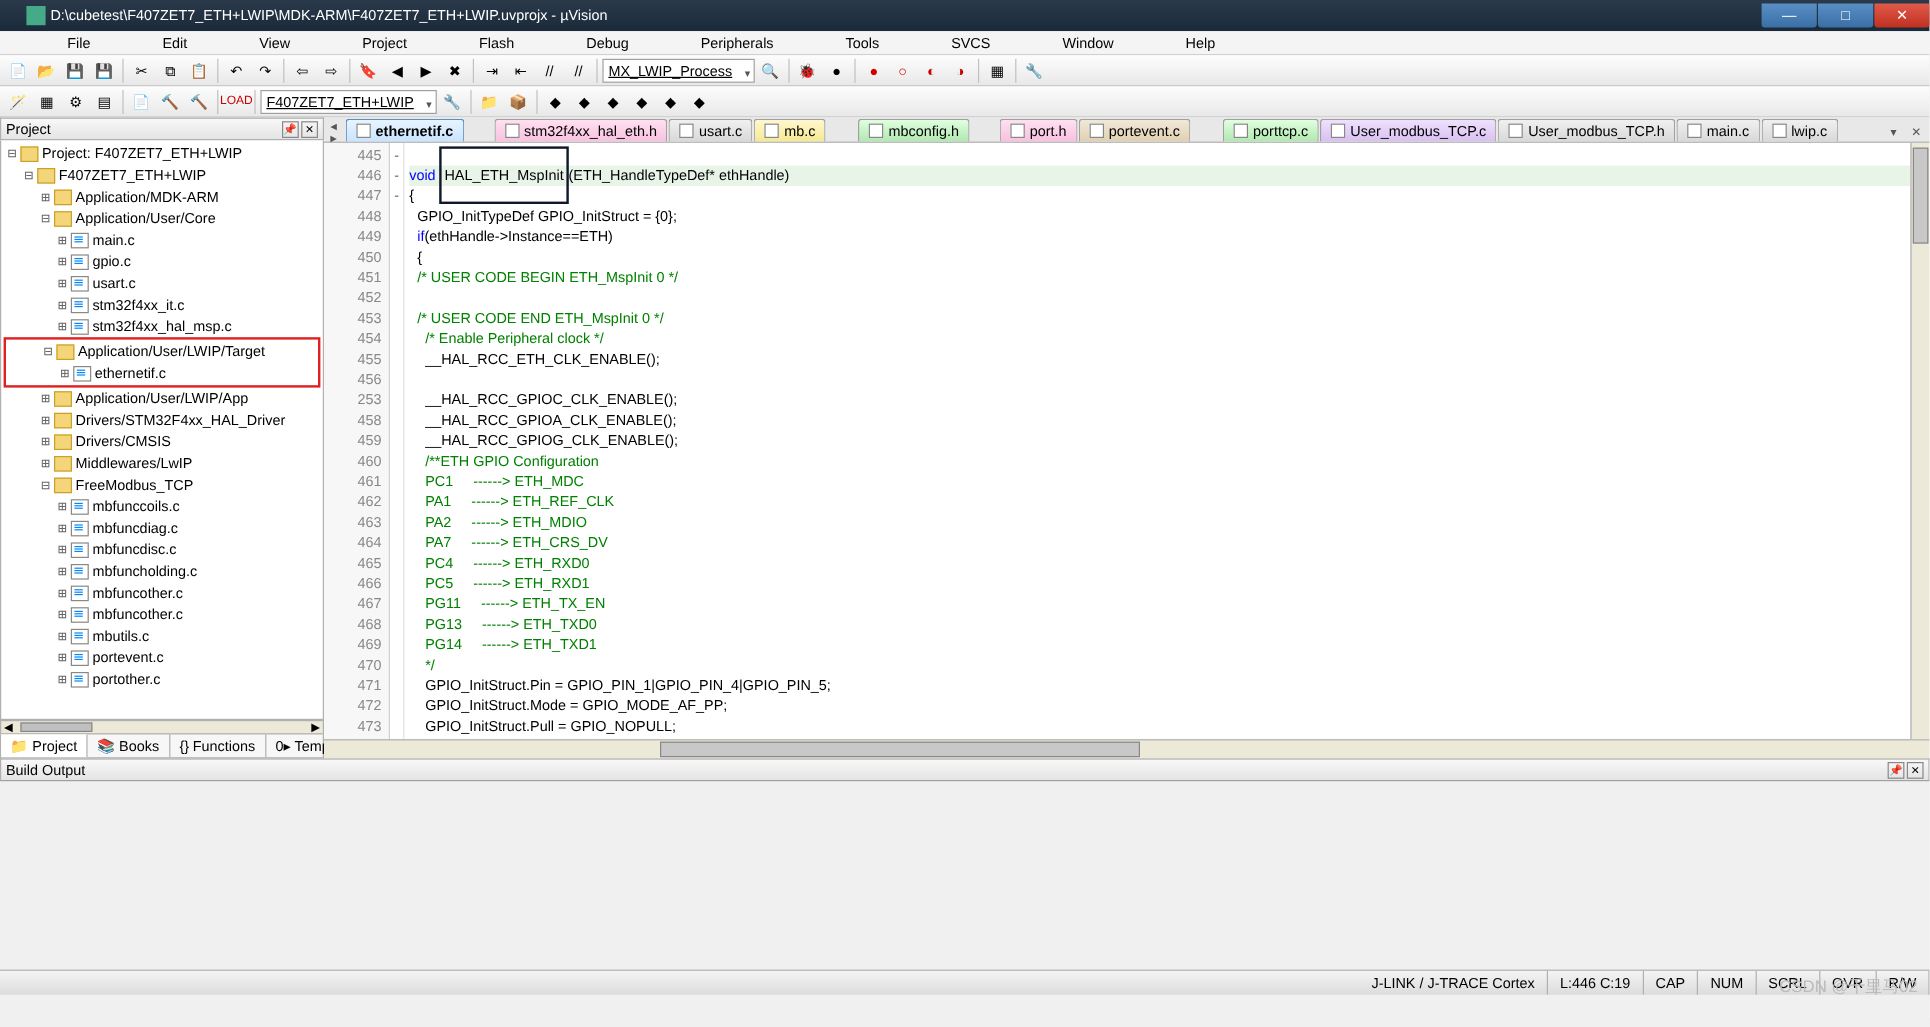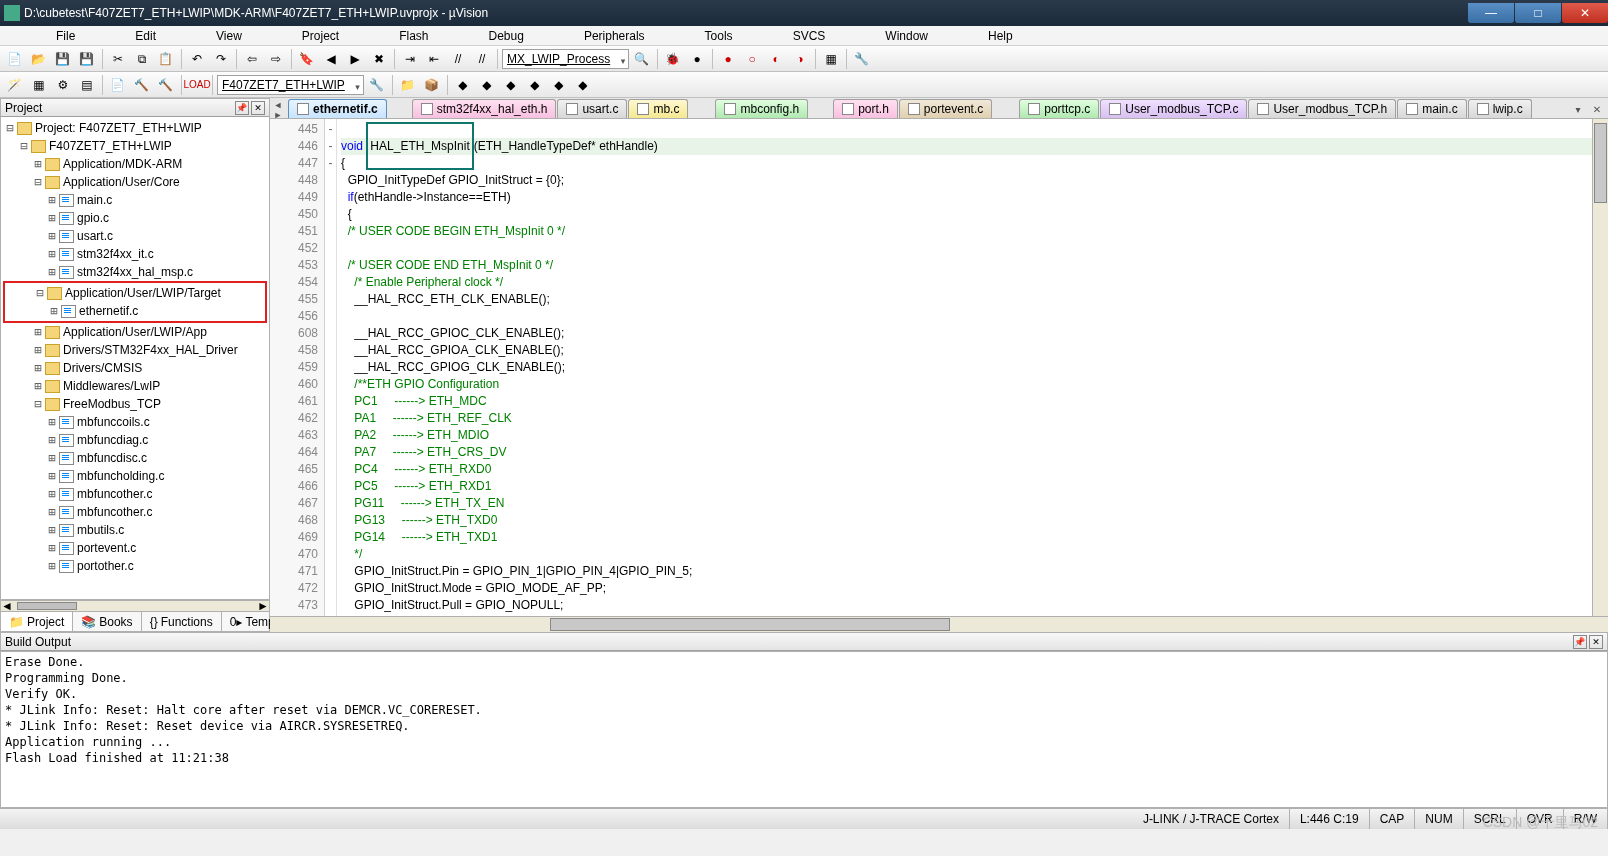--- a/index.html
+++ b/index.html
@@ -1,19 +1,19 @@
 <!DOCTYPE html>
 <html><head>
 <meta charset="utf-8">
 <style>
 * { margin: 0; padding: 0; box-sizing: border-box; font-family: "Segoe UI", Tahoma, sans-serif; font-size: 12px; }
 html, body { width: 1608px; height: 856px; overflow: hidden; background: #f0f0f0; }
 
 
-.title-bar { height: 26px; background: linear-gradient(#2a3a4a, #1a2a3a); color: #fff; display: flex; align-items: center; padding-left: 4px; }
+.title-bar { height: 26px; background: linear-gradient(#2a3a4a, #1a2a3a); color: #fff; display: flex; align-items: center; padding-left: 22px; }
 .title-bar .icon { width: 16px; height: 16px; background: #4a8; margin-right: 4px; }
 .title-bar .title { flex: 1; font-size: 12px; }
 .win-ctrl { display: flex; }
 .win-ctrl div { width: 46px; height: 20px; margin-left: 1px; display:flex;align-items:center;justify-content:center;color:#fff;border-radius:0 0 3px 3px; }
 .win-ctrl .min, .win-ctrl .max { background: linear-gradient(#5a8fc5,#3a6fa5); }
 .win-ctrl .close { background: linear-gradient(#e05a4a,#c03020); }
 
 
 .menu-bar { height: 20px; background: #f4f4f4; display:flex; align-items:center; padding: 0 4px; border-bottom:1px solid #d0d0d0;}
 .menu-bar span { padding: 2px 8px; cursor: default; margin-left: 44px; }
@@ -62,21 +62,21 @@
 .etab.brn{background:linear-gradient(#f0e8d8,#e0d0b0);}
 .etabs .sp{flex:1}
 .etabs .xb{width:14px;height:14px;font-size:10px;text-align:center;color:#555;margin-right:4px;}
 
 .code-wrap{flex:1;display:flex;overflow:hidden;}
 .gutter{width:55px;background:#f7f7f7;border-right:1px solid #d0d0d0;font-family:Consolas,monospace;font-size:13px;color:#888;text-align:right;padding:2px 6px 0 0;line-height:17px;}
 .fold{width:12px;background:#fff;border-right:1px solid #e0e0e0;font-family:monospace;font-size:10px;color:#666;text-align:center;line-height:17px;padding-top:2px;}
 .code{flex:1;font-family:Consolas,monospace;font-size:13px;line-height:17px;padding:2px 0 0 4px;white-space:pre;color:#000;position:relative;}
 .kw{color:#0000ff;}
 .cm{color:#008000;}
-.hlf{border:2px solid #0f766e;padding:15px 2px;text-align:right;}
+.hlf{border:2px solid #0f172a;padding:15px 2px;text-align:right;}
 .hlrow{background:#e8f4e8;}
 .vscroll{width:16px;background:#ece9d8;border-left:1px solid #b0b0b0;position:relative;}
 .vscroll .th{position:absolute;left:1px;width:13px;height:80px;top:4px;background:#c8c8c8;border:1px solid #888;}
 .hscroll{height:16px;background:#ece9d8;border-top:1px solid #b0b0b0;display:flex;}
 .hscroll .th{width:400px;height:13px;margin:1px 0 0 280px;background:#c8c8c8;border:1px solid #888;}
 
 
 .build-pane{height:176px;display:flex;flex-direction:column;}
 .build-out{flex:1;background:#fff;border:1px solid #b0b0b0;font-family:Consolas,monospace;font-size:12px;line-height:16px;padding:2px 4px;white-space:pre;overflow:auto;}
 
@@ -421,21 +421,21 @@
           <div>447</div>
           <div>448</div>
           <div>449</div>
           <div>450</div>
           <div>451</div>
           <div>452</div>
           <div>453</div>
           <div>454</div>
           <div>455</div>
           <div>456</div>
-          <div>608</div>
+          <div>253</div>
           <div>458</div>
           <div>459</div>
           <div>460</div>
           <div>461</div>
           <div>462</div>
           <div>463</div>
           <div>464</div>
           <div>465</div>
           <div>466</div>
           <div>467</div>
@@ -488,27 +488,20 @@
   </div>
 </div>
 
 <div class="build-pane">
   <div class="panel-hdr">
     <span>Build Output</span>
     <span class="sp"></span>
     <span class="hb">📌</span>
     <span class="hb">✕</span>
   </div>
-  <div class="build-out" id="buildout">Erase Done.
-Programming Done.
-Verify OK.
-* JLink Info: Reset: Halt core after reset via DEMCR.VC_CORERESET.
-* JLink Info: Reset: Reset device via AIRCR.SYSRESETREQ.
-Application running ...
-Flash Load finished at 11:21:38</div>
 </div>
 
 <div class="status">
   <div class="sp"></div>
   <div class="cell">J-LINK / J-TRACE Cortex</div>
   <div class="cell">L:446 C:19</div>
   <div class="cell">CAP</div>
   <div class="cell">NUM</div>
   <div class="cell">SCRL</div>
   <div class="cell">OVR</div>

